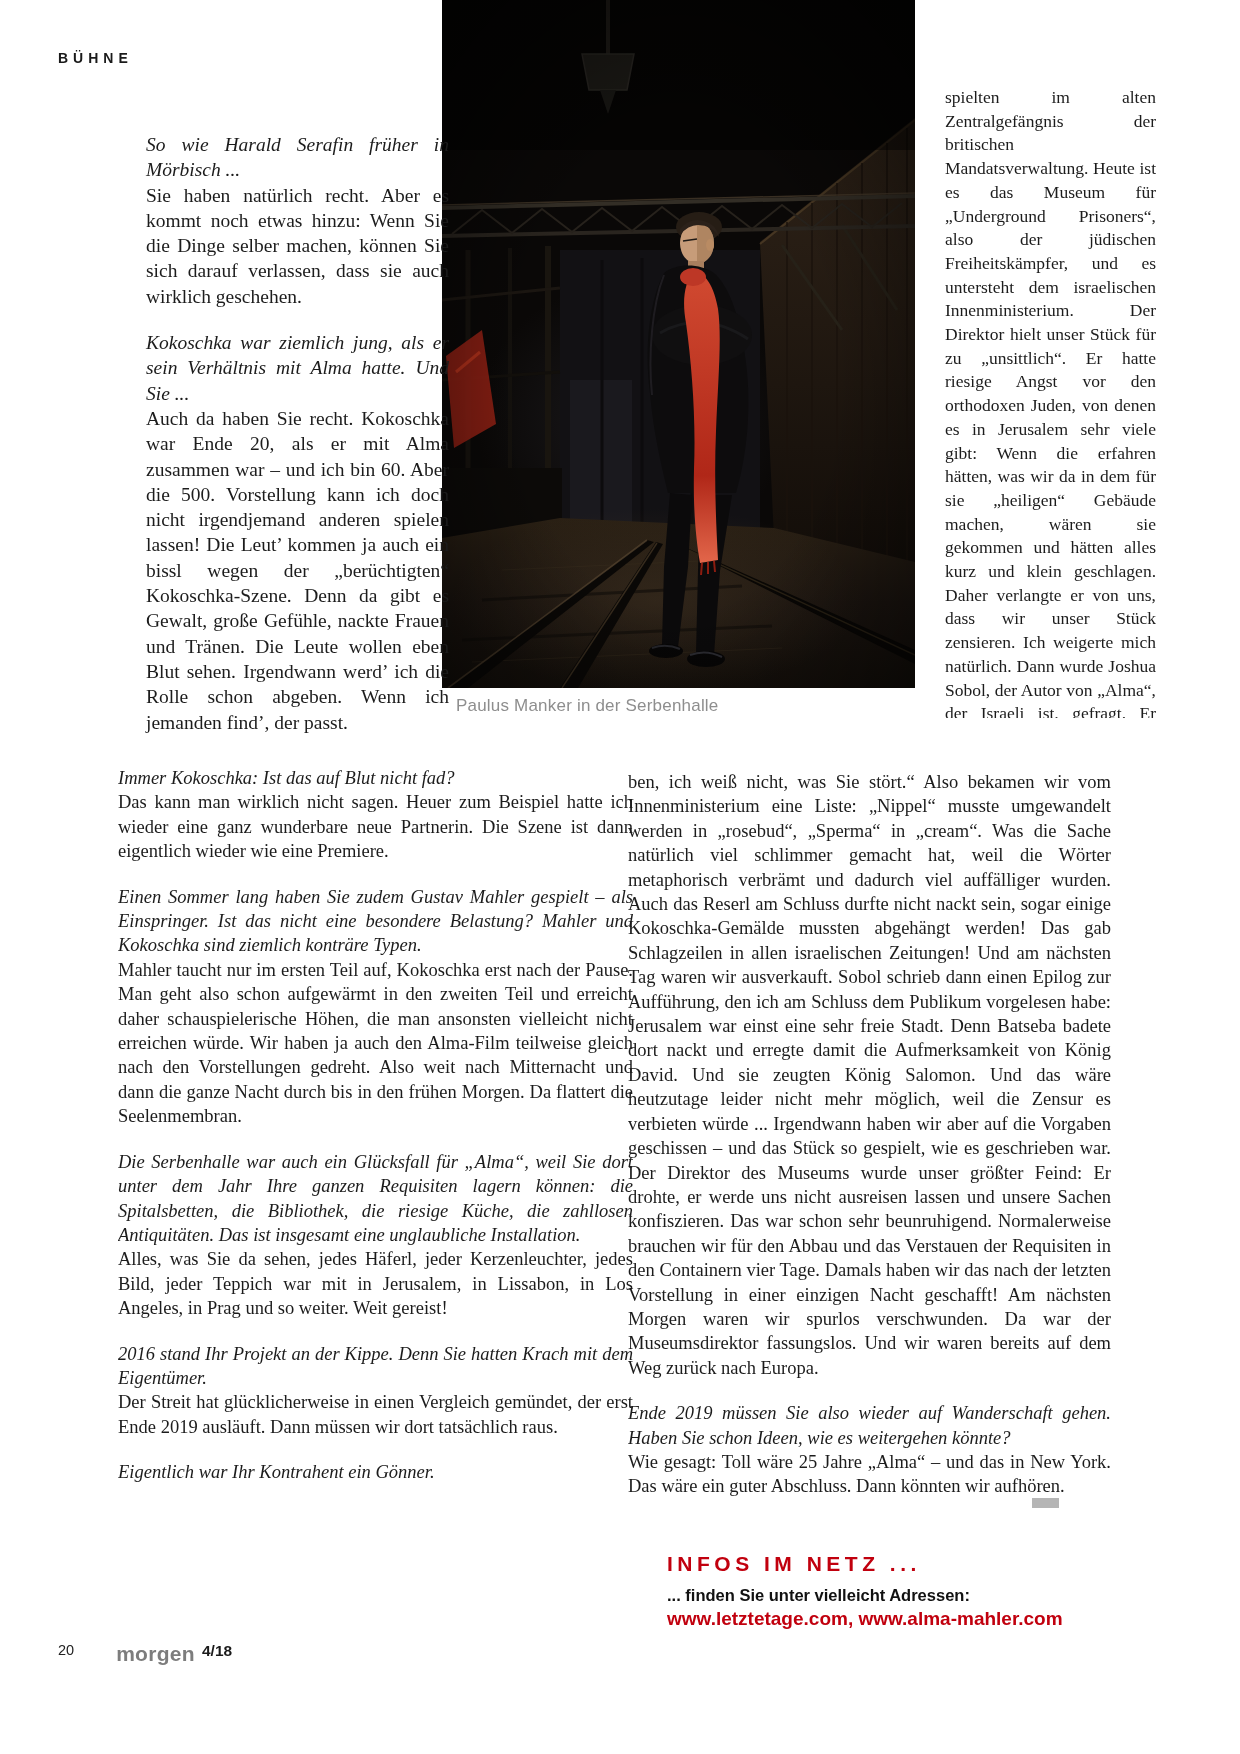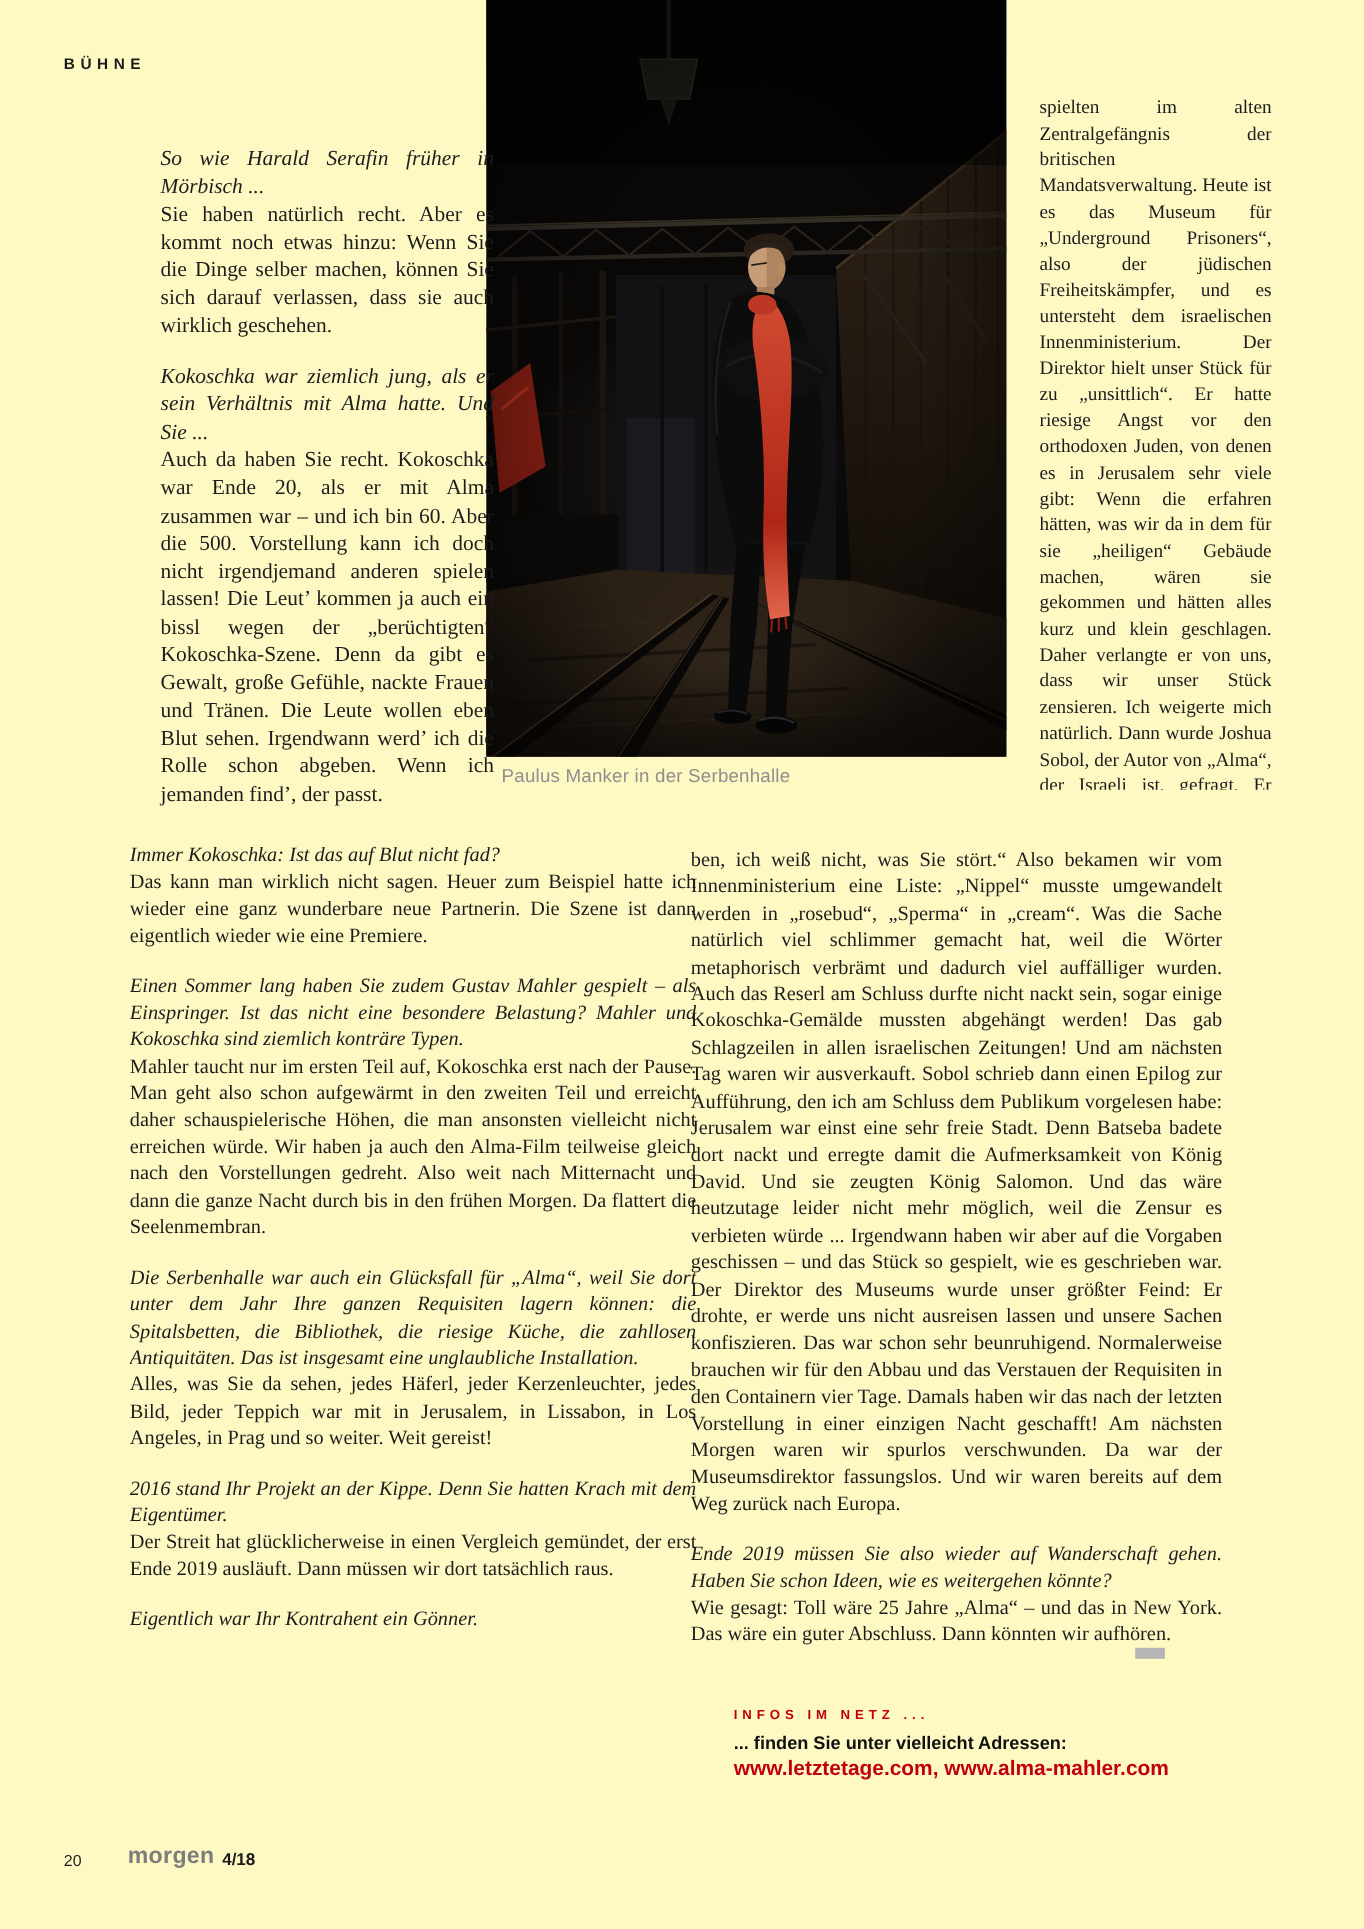--- a/index.html
+++ b/index.html
@@ -1,16 +1,16 @@
 <!DOCTYPE html>
 <html lang="de"><head>
 <meta charset="utf-8">
 <style>
   html,body{margin:0;padding:0;background:#e8e8e8;}
-  .page{position:relative;width:1240px;height:1754px;background:#fef9c3;margin:0 auto;
+  .page{position:relative;width:1240px;height:1754px;background:#ffffff;margin:0 auto;
         font-family:"Liberation Serif",serif;color:#1c1c1c;overflow:hidden;}
 
   .kicker{position:absolute;left:58px;top:50px;font-family:"Liberation Sans",sans-serif;
           font-size:14px;font-weight:600;letter-spacing:5px;color:#1a1a1a;}
 
   .photo{position:absolute;left:442px;top:0;width:473px;height:688px;}
   .photo svg{display:block;}
   .caption{position:absolute;left:428px;top:696px;width:473px;
            font-family:"Liberation Sans",sans-serif;font-size:17px;color:#8e8e8e;letter-spacing:0.2px;margin-left:28px;}
 
@@ -23,26 +23,26 @@
   .col-right-narrow{left:945px;top:86px;width:211px;font-size:17.5px;line-height:23.7px;
                     height:632px;overflow:hidden;}
   .col-left-wide   {left:118px;top:766px;width:515px;font-size:18.5px;line-height:24.4px;
                     height:900px;overflow:hidden;}
   .col-right-wide  {left:628px;top:770px;width:483px;font-size:18.5px;line-height:24.4px;
                     height:760px;overflow:hidden;}
 
   .end-marker{position:absolute;left:1032px;top:1498px;width:27px;height:10px;background:#b5b5b5;}
 
   .infobox{position:absolute;left:667px;top:1552px;width:483px;font-family:"Liberation Sans",sans-serif;}
-  .infobox-title{color:#c1000e;font-size:12px;font-weight:700;letter-spacing:4.5px;}
+  .infobox-title{color:#c1000e;font-size:21px;font-weight:700;letter-spacing:4.5px;}
   .infobox-intro{margin-top:10px;font-size:16.5px;font-weight:700;color:#111111;}
   .infobox-links{margin-top:3px;font-size:19px;font-weight:700;color:#c1000e;}
   .infobox-links a{color:#c1000e;text-decoration:none;}
 
-  .footer{position:absolute;left:58px;top:1676px;display:flex;align-items:flex-end;
+  .footer{position:absolute;left:58px;top:1642px;display:flex;align-items:flex-start;
           font-family:"Liberation Sans",sans-serif;}
   .footer-page{font-size:14.5px;color:#222222;}
   .footer-logo{margin-left:42px;font-weight:700;font-size:21px;color:#7d7d7d;letter-spacing:0.3px;}
   .footer-issue{margin-left:7px;font-weight:700;font-size:15.5px;color:#1a1a1a;}
 </style>
 </head>
 <body>
 
 <div class="page">
 

